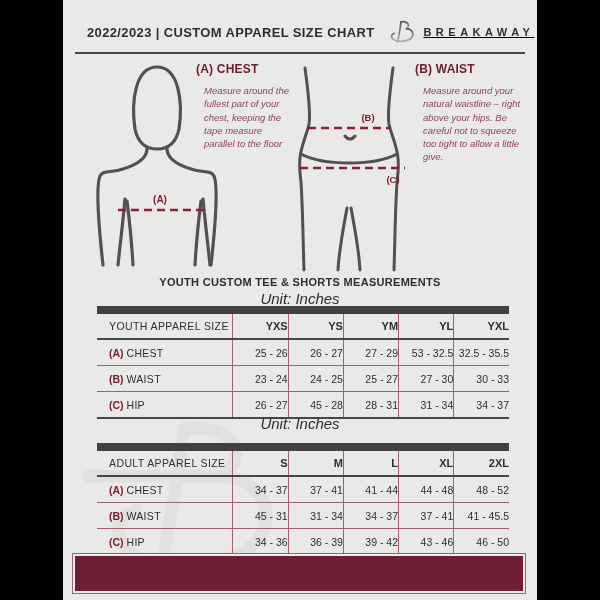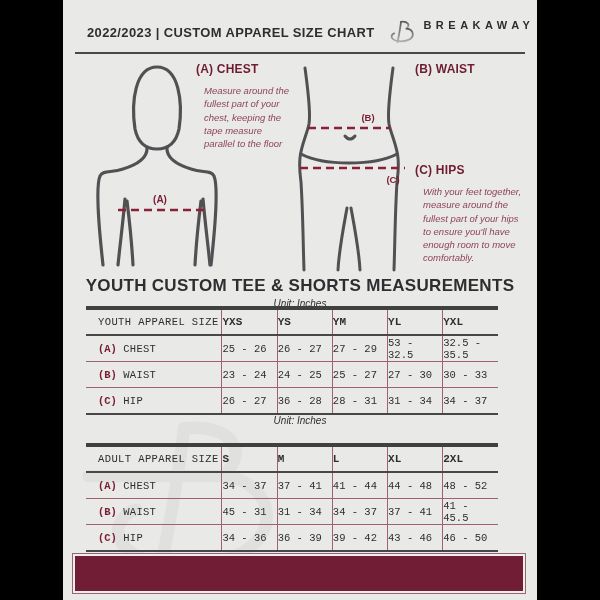--- a/index.html
+++ b/index.html
@@ -3,40 +3,40 @@
 <meta charset="utf-8">
 <style>
   html,body{margin:0;padding:0;}
   body{width:600px;height:600px;font-family:"Liberation Sans",sans-serif;-webkit-font-smoothing:antialiased;}
   .stage{position:relative;width:600px;height:600px;background:#000;overflow:hidden;}
   .page{position:absolute;left:63px;top:0;width:474px;height:600px;background:#e9e9e7;overflow:hidden;}
 
   
   .header-row{position:absolute;top:18px;left:24px;right:22px;height:28px;display:flex;justify-content:space-between;align-items:center;}
   .page-title{font-size:13.5px;font-weight:bold;letter-spacing:.4px;color:#2e2e30;transform:scaleX(.96);transform-origin:left center;white-space:nowrap;}
-  .brand{display:flex;align-items:flex-start;gap:7px;}
+  .brand{display:flex;align-items:center;gap:7px;text-decoration:underline;}
   .brand-name{font-size:11px;font-weight:bold;letter-spacing:4.5px;color:#2e2e30;}
   .header-rule{position:absolute;top:52px;left:12px;right:12px;height:2px;background:#48484a;}
 
   
   .fig{position:absolute;}
   .guide-block{position:absolute;z-index:2;}
   .guide-heading{font-size:12px;font-weight:bold;color:#6f1c32;letter-spacing:.2px;margin:0 0 6px 0;}
   .guide-text{font-size:9.5px;font-style:italic;color:#8f4359;line-height:1.4;margin:8px;}
   .chest-block{left:133px;top:62px;width:104px;}
   .waist-block{left:352px;top:62px;width:114px;}
   .hips-block{left:352px;top:163px;width:118px;}
 
   
   .tsec{position:absolute;left:0;width:100%;text-align:center;z-index:2;}
-  .tsec-title{font-size:17px;font-weight:bold;color:#2e2e30;letter-spacing:.3px;}
-  .tsec-unit{font-size:10px;font-style:italic;color:#2e2e30;margin-top:2px;}
-  table.size-table{position:absolute;left:23px;width:412px;border-collapse:collapse;table-layout:fixed;z-index:2;
-    border-top:4px solid #404040;border-bottom:2px solid #47474a;font-family:Liberation Mono, monospace;}
-  table.size-table th,table.size-table td{border-left:1.6px solid #a06072;font-size:10.5px;color:#2e2e30;text-align:left;padding:0;}
+  .tsec-title{font-size:11px;font-weight:bold;color:#2e2e30;letter-spacing:.3px;}
+  .tsec-unit{font-size:15px;font-style:italic;color:#2e2e30;margin-top:2px;}
+  table.size-table{position:absolute;left:34px;width:412px;border-collapse:collapse;table-layout:fixed;z-index:2;
+    border-top:8px solid #404040;border-bottom:2px solid #47474a;}
+  table.size-table th,table.size-table td{border-left:1.6px solid #a06072;font-size:10.5px;color:#2e2e30;text-align:right;padding:0;}
   table.size-table th:first-child,table.size-table td:first-child{border-left:none;text-align:left;padding-left:12px;}
   table.size-table thead th{height:24px;border-bottom:2px solid #47474a;font-weight:bold;font-size:11px;}
   table.size-table thead th:first-child{font-weight:normal;font-size:10.5px;letter-spacing:.4px;}
   table.size-table tbody td{height:25px;}
   table.size-table tbody tr + tr td{border-top:1.6px solid #a06072;}
   .row-prefix{color:#7a1c33;font-weight:bold;}
   .row-label-text{color:#2e2e30;letter-spacing:.3px;}
 
   
   .footer-bar{position:absolute;left:10px;top:554px;width:448px;height:35px;background:#701d35;
@@ -99,24 +99,21 @@
       <text x="80" y="59" text-anchor="middle" font-size="9.5" font-weight="bold" fill="#7a1c33">(B)</text>
       <text x="105" y="121" text-anchor="middle" font-size="9.5" font-weight="bold" fill="#7a1c33">(C)</text>
     </svg>
 
     <div class="guide-block chest-block">
       <p class="guide-heading">(A) CHEST</p>
       <p class="guide-text">Measure around the fullest part of your chest, keeping the tape measure parallel to the floor</p>
     </div>
     <div class="guide-block waist-block">
       <p class="guide-heading">(B) WAIST</p>
-    </div>
-    <div class="guide-block hips-block">
-      <p class="guide-heading">(C) HIPS</p>
-      <p class="guide-text">With your feet together, measure around the fullest part of your hips to ensure you'll have enough room to move comfortably.</p>
+      <p class="guide-text">Measure around your natural waistline – right above your hips. Be careful not to squeeze too tight to allow a little give.</p>
     </div>
 
     <svg class="watermark" width="230" height="172" viewBox="0 0 44 36">
       <g fill="none" stroke="#d9d9d7" stroke-width="2.6" stroke-linecap="round">
         <path d="M22,3 C21,12 19,23 17,33"></path>
         <path d="M2,13 C12,13 22,13 30,13"></path>
         <path d="M22,3 C32,2 36,8 30,13"></path>
         <path d="M30,13 C41,14 43,26 32,30 C24,33 12,32 9,27 C7,24 9,21 12,20"></path>
       </g>
     </svg>
@@ -157,21 +154,21 @@
           <td><span class="row-prefix">(B)</span> <span class="row-label-text">WAIST</span></td>
           <td>23 - 24</td>
           <td>24 - 25</td>
           <td>25 - 27</td>
           <td>27 - 30</td>
           <td>30 - 33</td>
         </tr>
         <tr>
           <td><span class="row-prefix">(C)</span> <span class="row-label-text">HIP</span></td>
           <td>26 - 27</td>
-          <td>36 - 28</td>
+          <td>45 - 28</td>
           <td>28 - 31</td>
           <td>31 - 34</td>
           <td>34 - 37</td>
         </tr>
       </tbody>
     </table>
 
     <div class="tsec" style="top:413px;">
       <div class="tsec-unit">Unit: Inches</div>
     </div>

